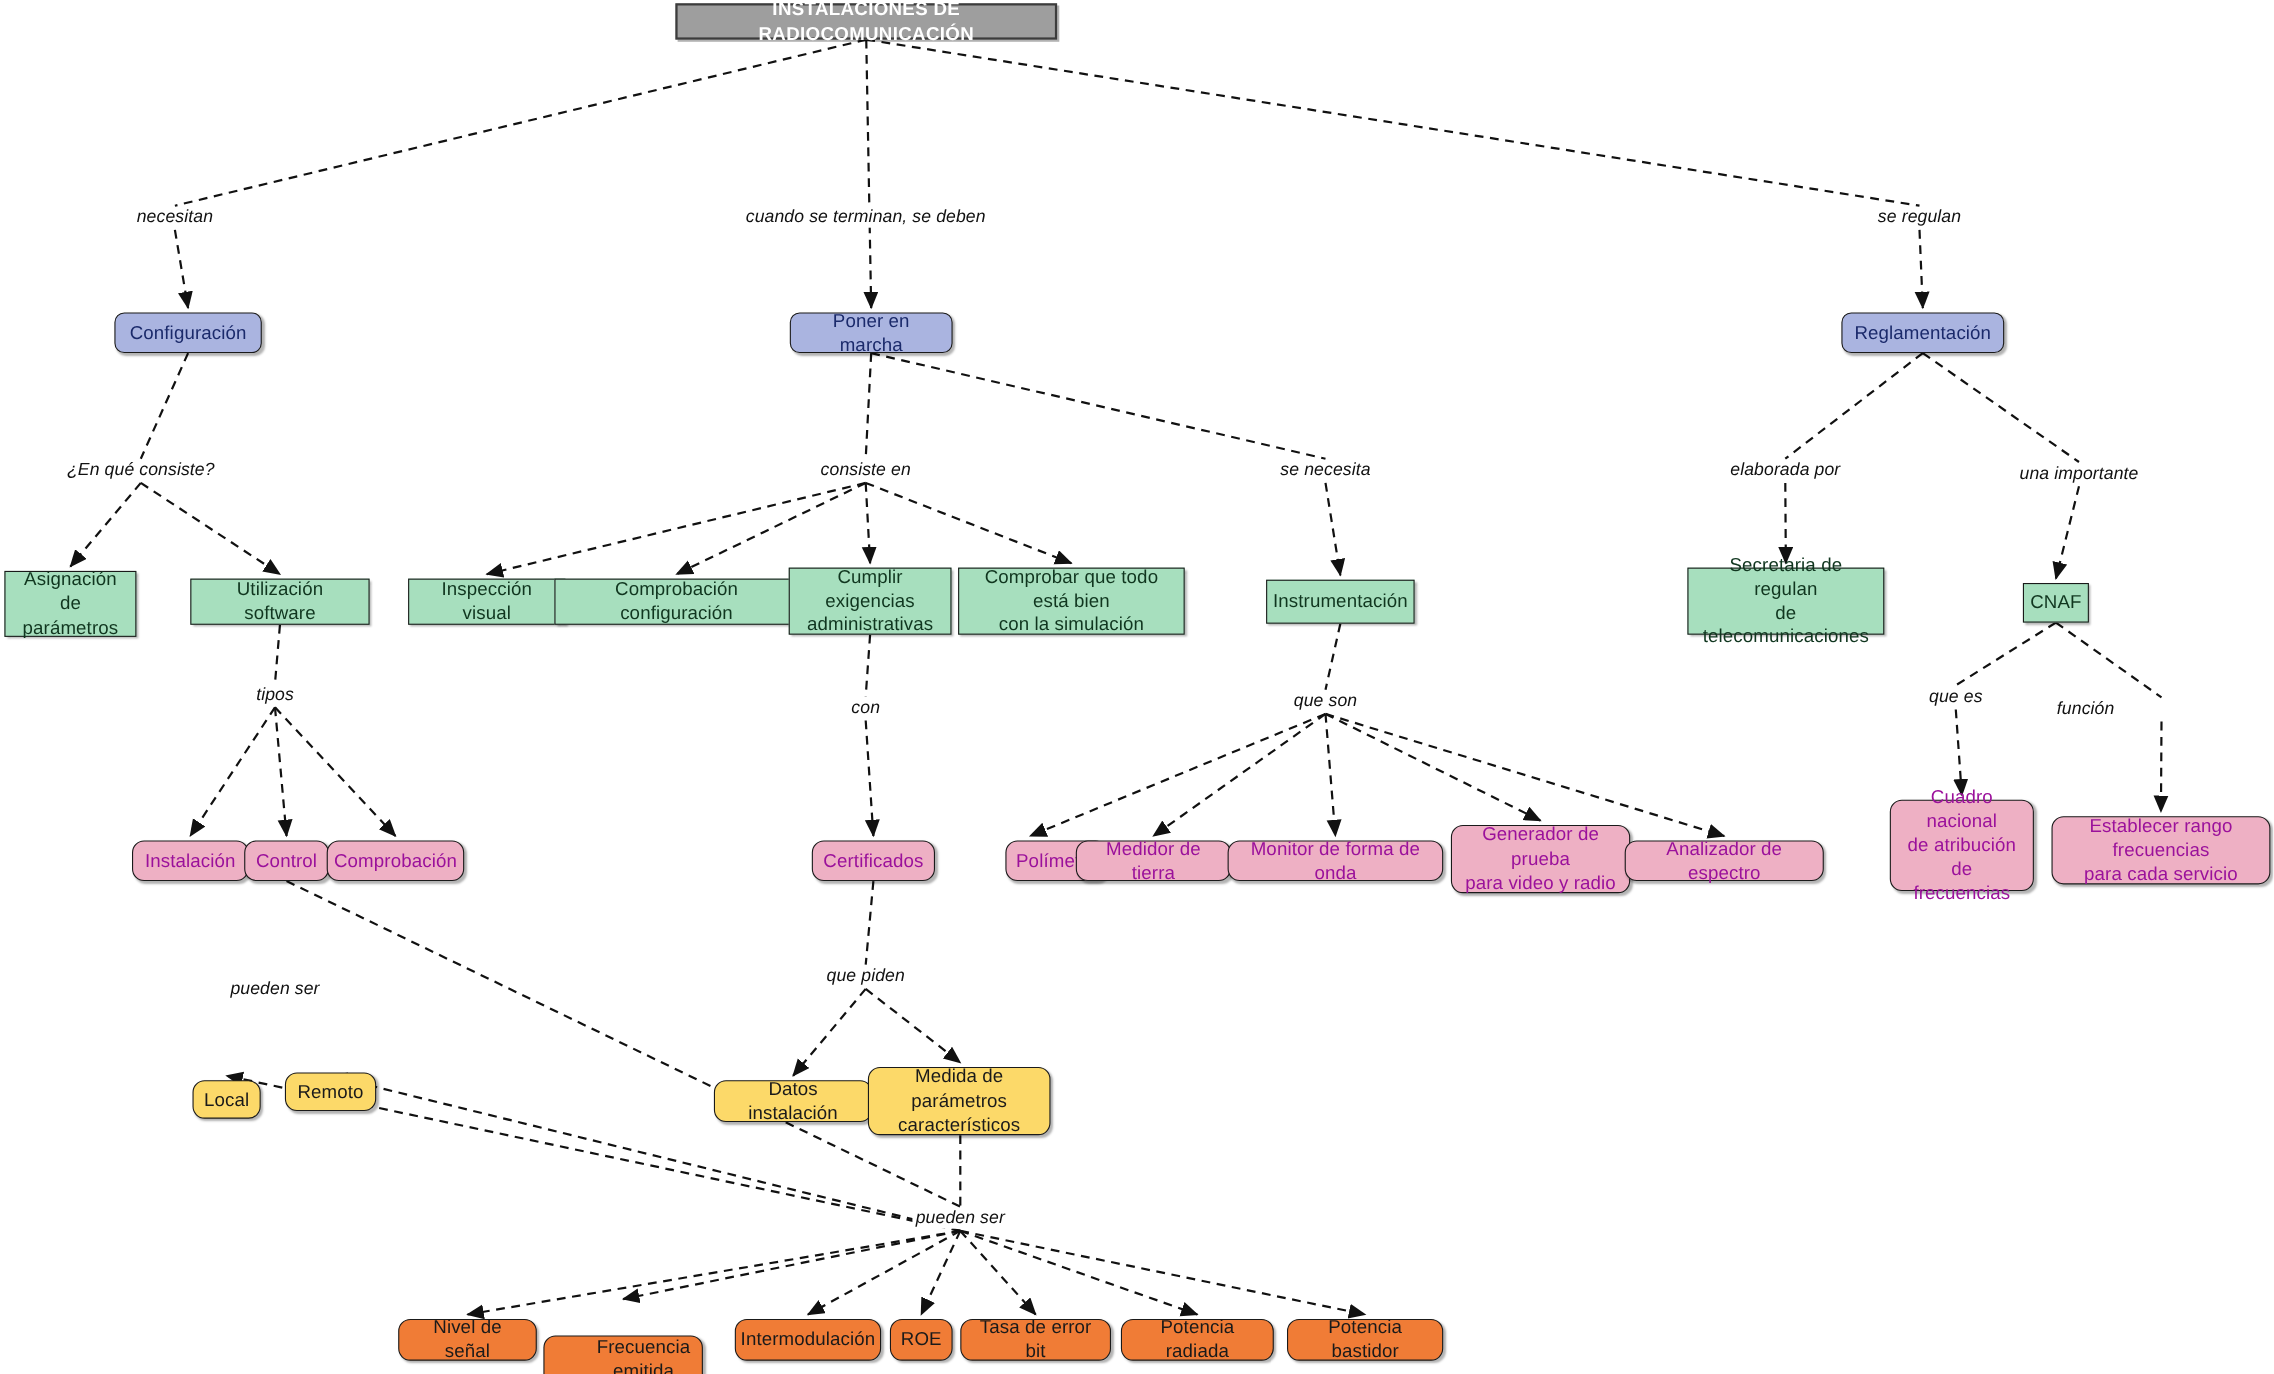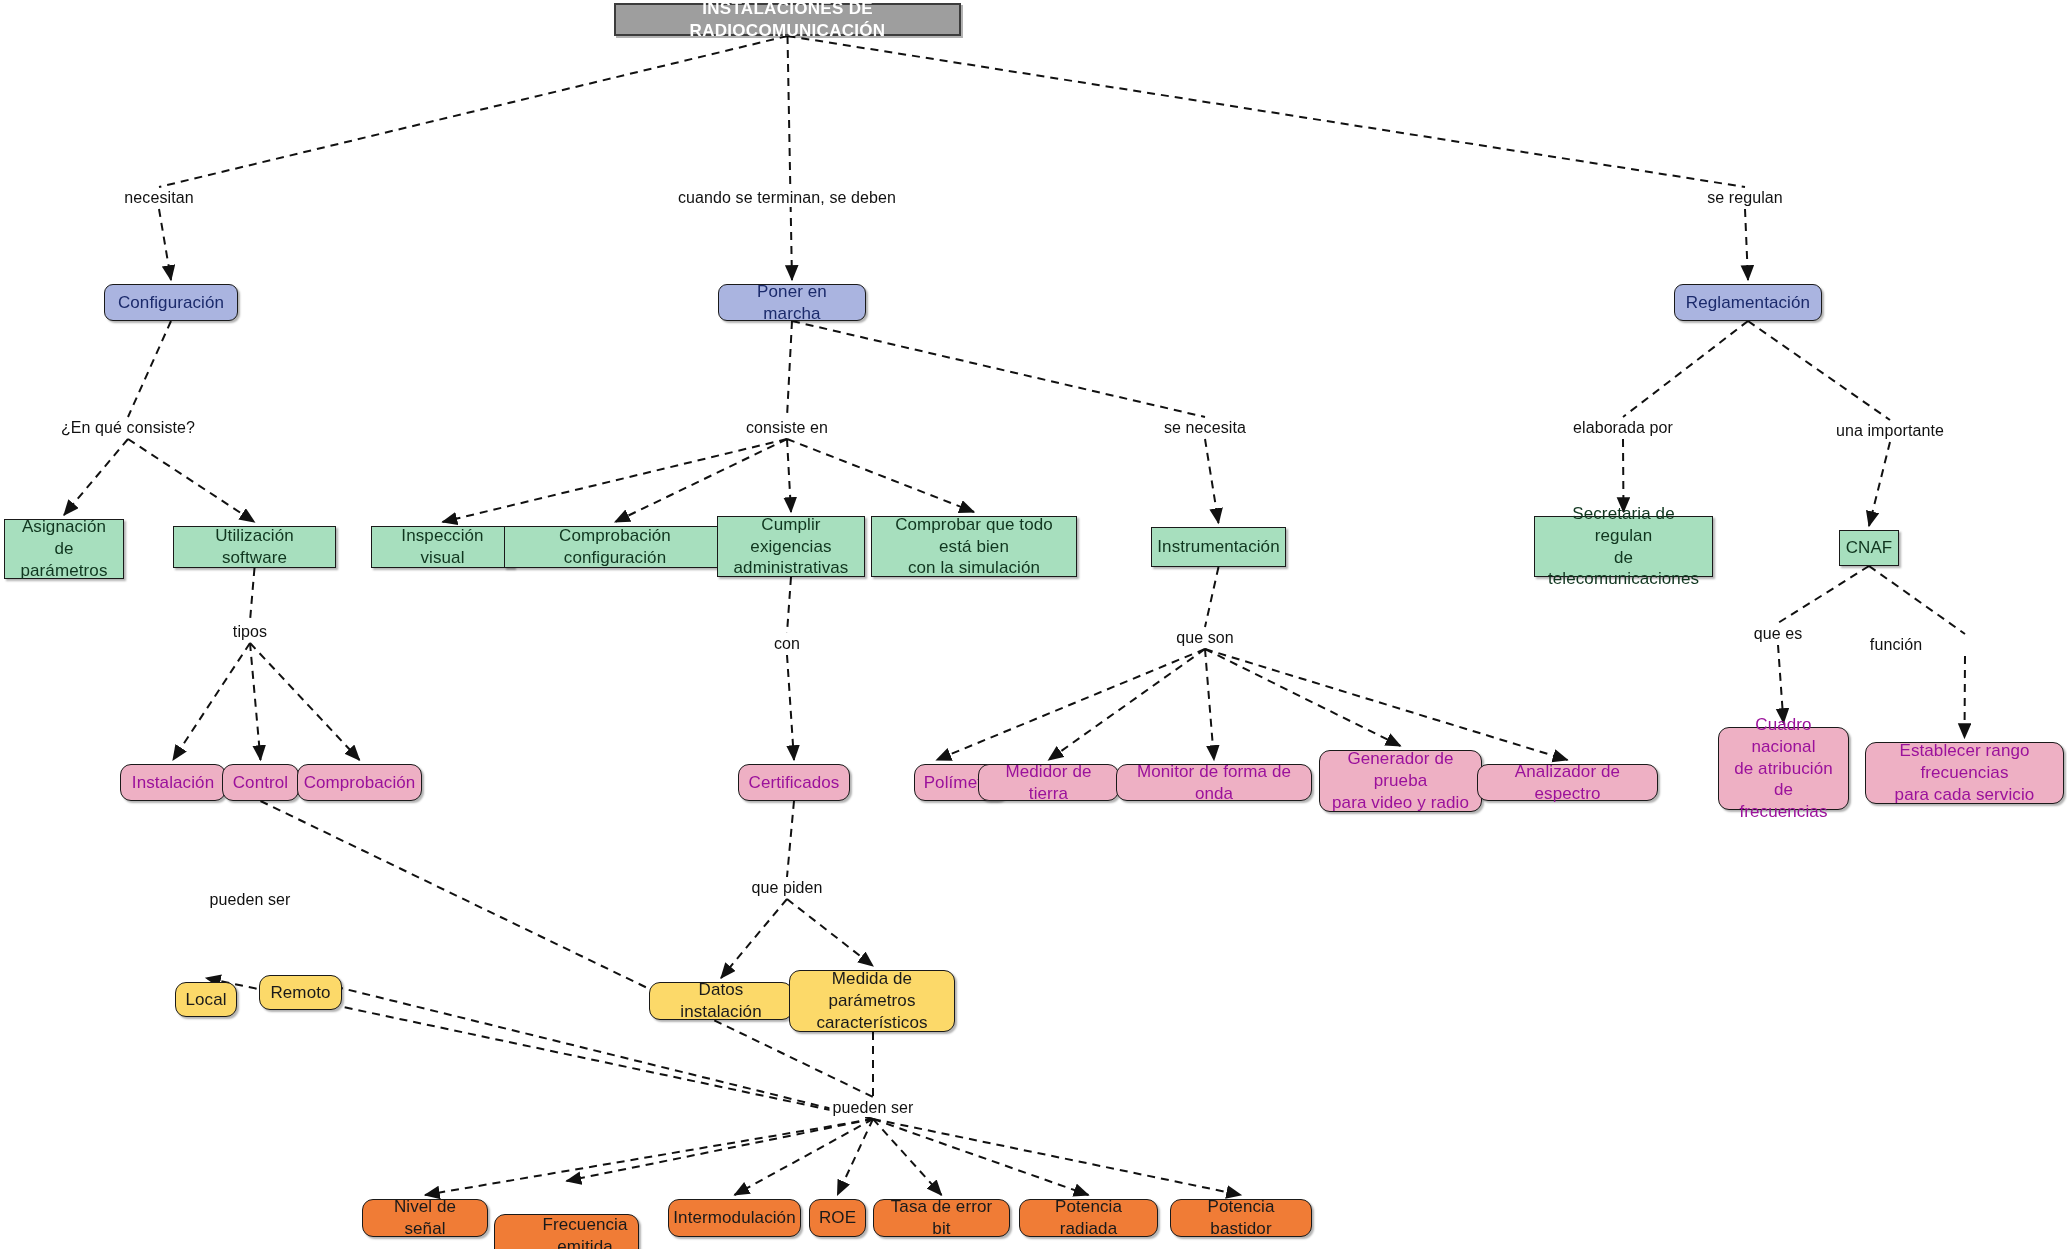--- a/index.html
+++ b/index.html
@@ -85,20 +85,21 @@
   }
   .linklabel {
     position: absolute;
     transform: translate(-50%, -50%);
     font-size: 16px;
     color: #111111;
     background: #ffffff;
     padding: 0 3px;
     white-space: nowrap;
     letter-spacing: 0.1px;
+    font-style: italic;
   }
 </style>
 </head>
 <body>
 
 <div id="canvas">
   <svg id="edges" viewBox="0 0 2067 1249">
     <defs>
       <marker id="arrow" markerWidth="9" markerHeight="9" refX="7.4" refY="3.4" orient="auto" markerUnits="strokeWidth">
         <path d="M0,0 L8,3.4 L0,6.8 z" fill="#111111"></path>

